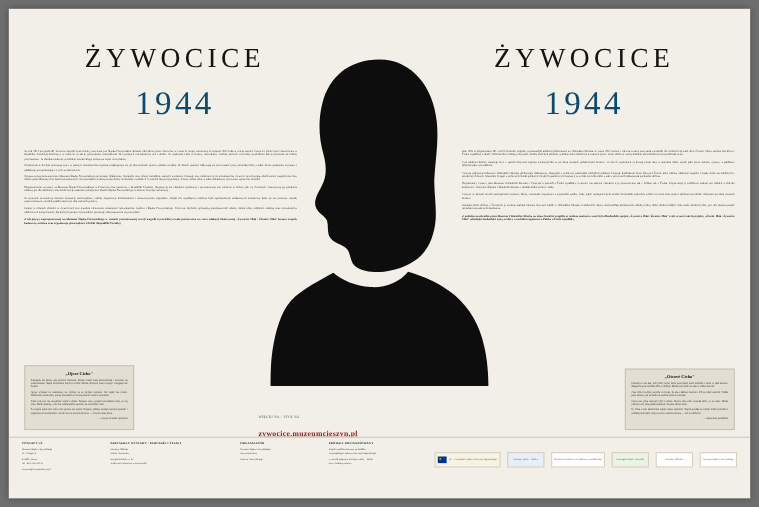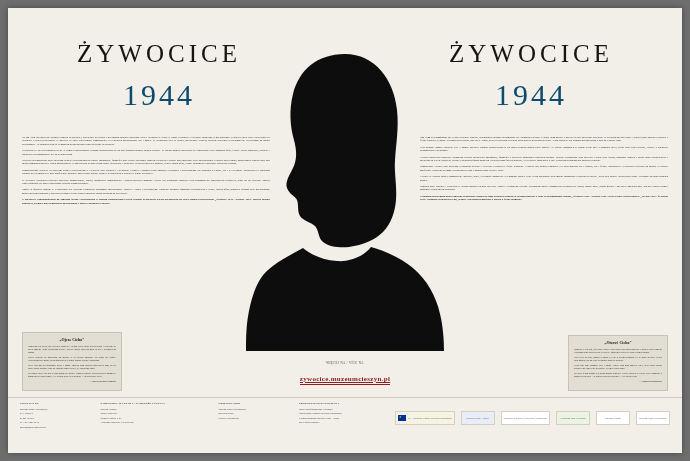--- a/index.html
+++ b/index.html
@@ -69,21 +69,21 @@
     margin:0 0 3px 0;
     font-size:4px;text-align:center;font-weight:bold;color:#17140f;
   }
   .quote p{
     margin:0 0 2px 0;font-size:2.3px;line-height:3px;text-align:justify;color:#2c281f;
   }
   .quote .sig{text-align:right;font-style:italic;}
   
   .weblink{
     position:absolute;left:50%;transform:translateX(-50%);
-    bottom:68px;text-align:center;width:220px;font-family:Liberation Serif, serif;
+    bottom:52px;width:220px;font-family:Liberation Serif, serif;
   }
   .weblink .small{
     font-size:3px;color:#4a4439;letter-spacing:.4px;margin-bottom:2px;
   }
   .weblink .url{
     font-size:7px;color:#8e1f20;letter-spacing:.3px;font-weight:bold;
     border-bottom:0.5px solid #8e1f20;display:inline-block;padding-bottom:1px;
   }
   
   .footer{

